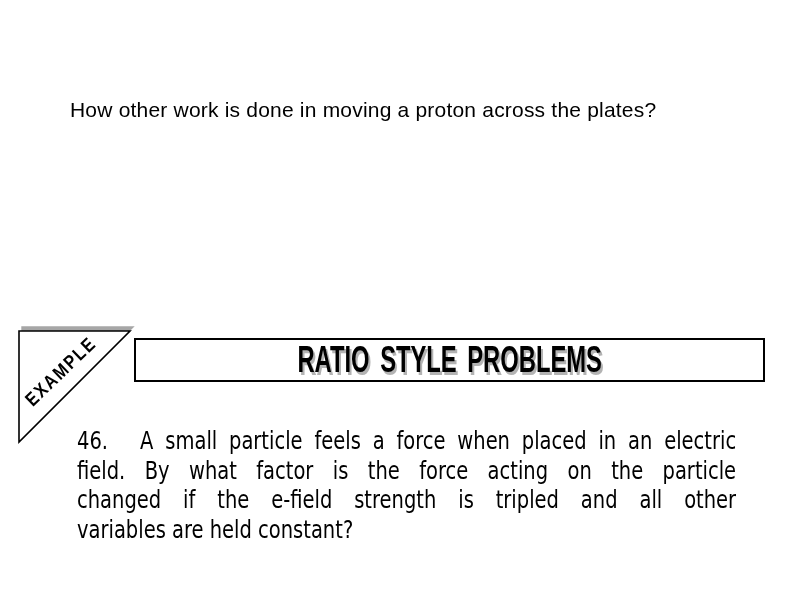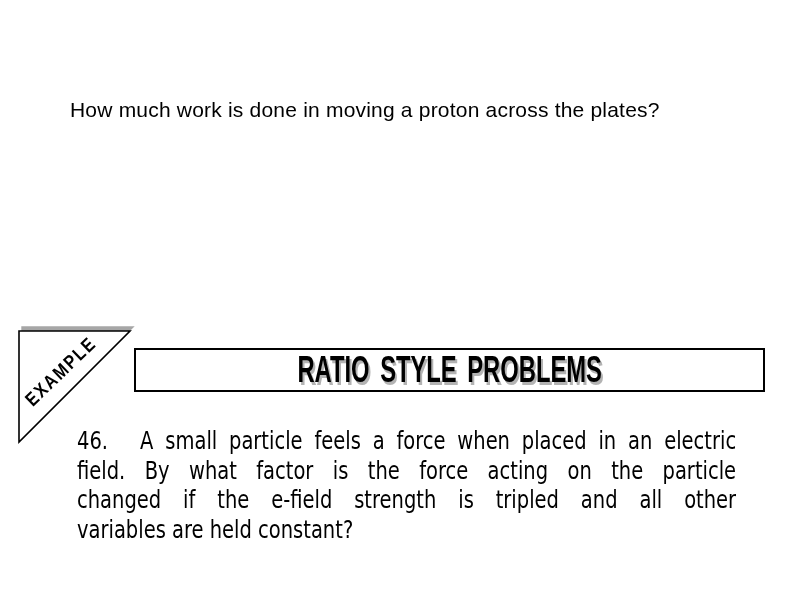--- a/index.html
+++ b/index.html
@@ -42,21 +42,21 @@
     font-weight: bold;
     font-size: 19px;
     letter-spacing: 2px;
     fill: #000000;
   }
 
   
   .title-box {
     position: absolute;
     left: 134px;
-    top: 348px;
+    top: 338px;
     width: 631px;
     height: 44px;
     box-sizing: border-box;
     border: 2px solid #000000;
     background: #ffffff;
     display: flex;
     align-items: center;
     justify-content: center;
   }
   .title-text {
@@ -97,21 +97,21 @@
   }
   .problem-num {
     margin-right: 26px;
   }
 </style>
 </head>
 <body>
 
 <div class="slide">
 
-  <div class="question">How much work is done in moving a proton across the plates?</div>
+  <div class="question">How other work is done in moving a proton across the plates?</div>
 
   <svg class="example-banner" viewBox="0 0 120 122" xmlns="http://www.w3.org/2000/svg">
     <polygon points="4,6 115,6 4,117" transform="translate(3,-4)" fill="#a6a6a6" stroke="#a6a6a6" stroke-width="1.4"></polygon>
     <polygon points="4,6 115,6 4,117" fill="#ffffff" stroke="#000000" stroke-width="1.6"></polygon>
     <g transform="translate(50,51) rotate(-44)">
       <text class="example-label-text" text-anchor="middle" transform="scale(0.85,1)">EXAMPLE</text>
     </g>
   </svg>
 
   <div class="title-box">

